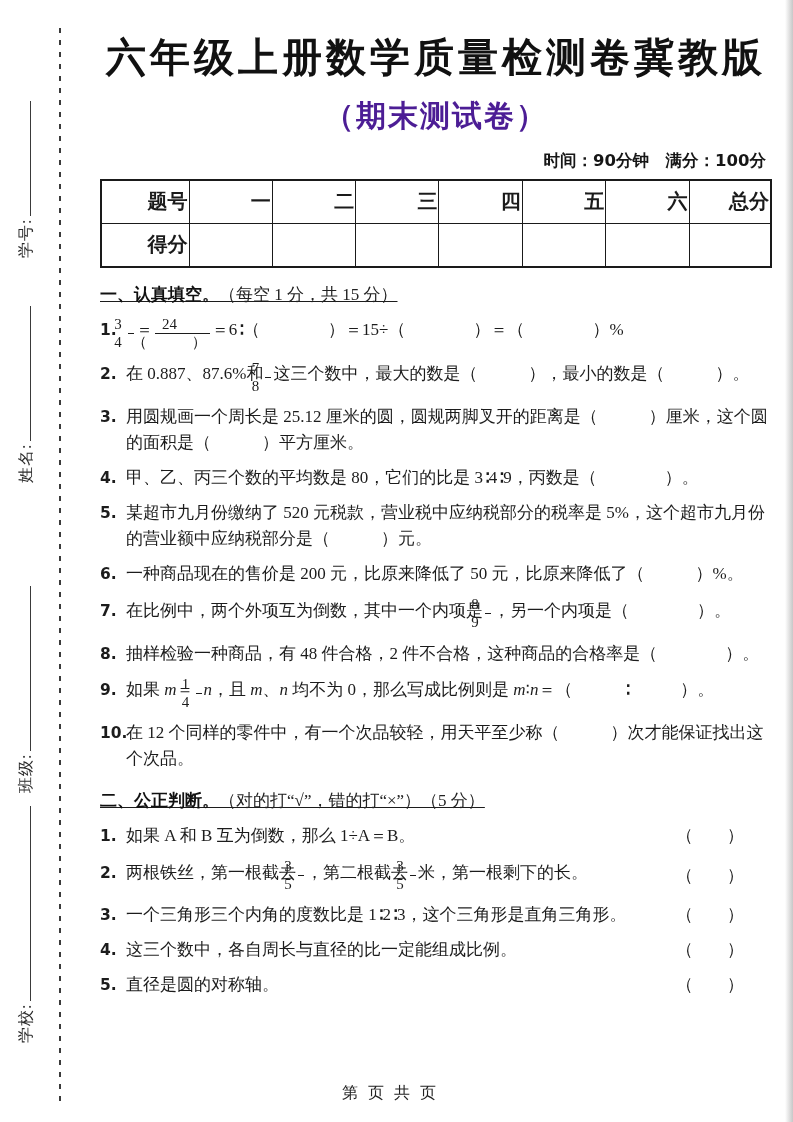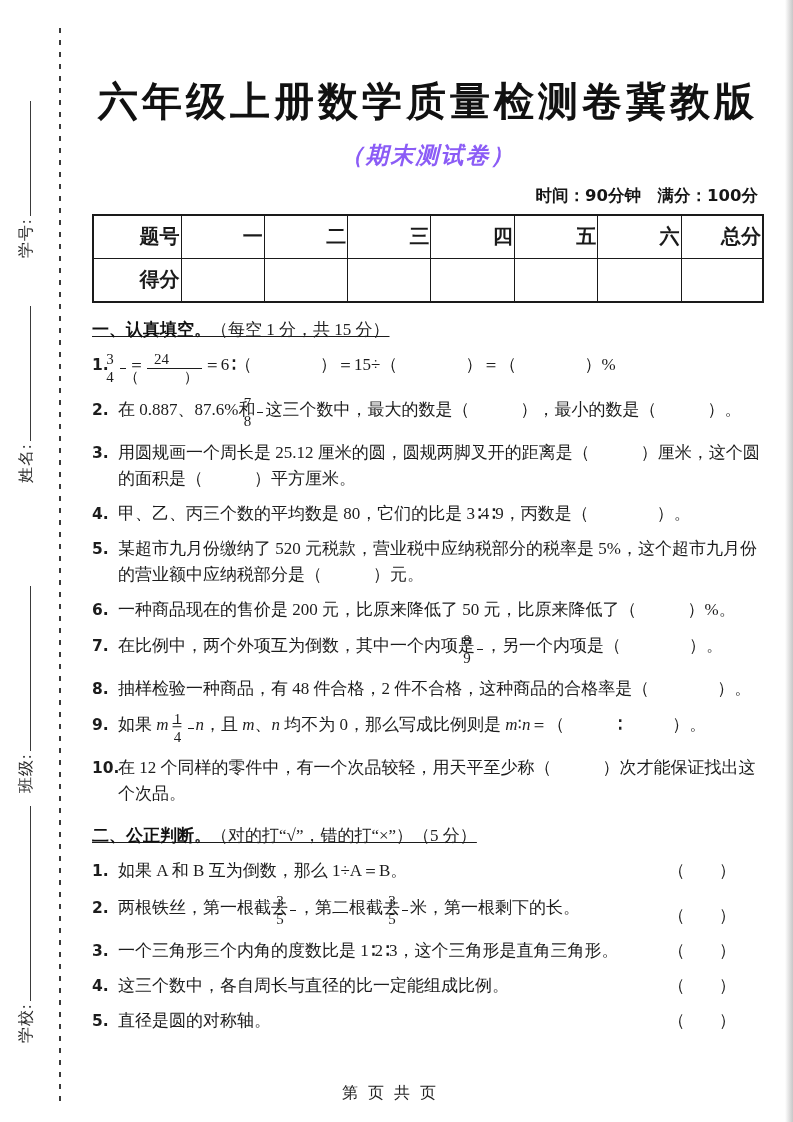--- a/index.html
+++ b/index.html
@@ -25,31 +25,31 @@
     position:absolute;left:16px;
     transform:rotate(-90deg);transform-origin:0 0;
     white-space:nowrap;font-size:16px;color:#2a2a2a;
     letter-spacing:1px;
   }
   .seal-blank{
     display:inline-block;border-bottom:1.6px solid #3a3a3a;height:2px;
     margin-left:3px;vertical-align:baseline;
   }
   
-  .content{position:absolute;left:92px;top:0;width:672px;margin-top:44px;}
+  .content{position:absolute;left:100px;top:0;width:672px;}
   .title{
     margin:33px 0 0 0;text-align:center;
     font-family:"DejaVu Sans","Liberation Sans",sans-serif;
     font-weight:bold;font-size:40px;letter-spacing:4px;line-height:1.2;
     color:#111;
   }
   .subtitle{
     margin:16px 0 0 0;text-align:center;
     font-family:"DejaVu Sans","Liberation Sans",sans-serif;
-    font-weight:bold;font-size:23px;letter-spacing:2px;line-height:1.25;color:#8b5cf6;font-style:italic;
+    font-weight:bold;font-size:30px;letter-spacing:2px;line-height:1.25;color:#4c1d95;
   }
   .meta{
     margin:15px 6px 0 0;text-align:right;
     font-family:"DejaVu Sans","Liberation Sans",sans-serif;
     font-size:16.5px;font-weight:bold;color:#161616;
   }
   
   table.score{
     width:100%;border-collapse:collapse;margin-top:7px;
     border:2px solid #1a1a1a;table-layout:fixed;
@@ -57,21 +57,21 @@
   table.score td{
     border:1.6px solid #1a1a1a;height:40px;text-align:right;
     font-size:20px;font-weight:bold;color:#1a1a1a;
   }
   
   .sec-head{margin-top:13px;font-size:17px;line-height:26px;text-decoration:underline;}
   .sec-title{font-family:"DejaVu Sans","Liberation Sans",sans-serif;font-weight:bold;color:#111;}
   .sec-note{color:#222;}
   .q{margin-top:9px;font-size:17px;line-height:26px;padding-left:26px;text-indent:-26px;color:#1c1c1c;}
   .qnum{display:inline-block;width:26px;text-indent:0;font-weight:bold;font-family:"DejaVu Sans","Liberation Sans",sans-serif;font-size:15.5px;}
-  .q.tf{display:flex;align-items:flex-end;padding-left:0;text-indent:0;}
+  .q.tf{display:flex;align-items:center;padding-left:0;text-indent:0;}
   .tf-main{flex:1;padding-left:26px;text-indent:-26px;}
   .tf-bracket{white-space:nowrap;margin-left:8px;margin-right:28px;}
   .frac{
     display:inline-block;vertical-align:-0.78em;text-align:center;
     line-height:1.15;font-size:0.88em;margin:0 2px;
   }
   .frac .fnum{display:block;padding:0 3px;border-bottom:1.3px solid #1c1c1c;}
   .frac .fden{display:block;padding:0 3px;}
   .q i{font-style:italic;}
   

